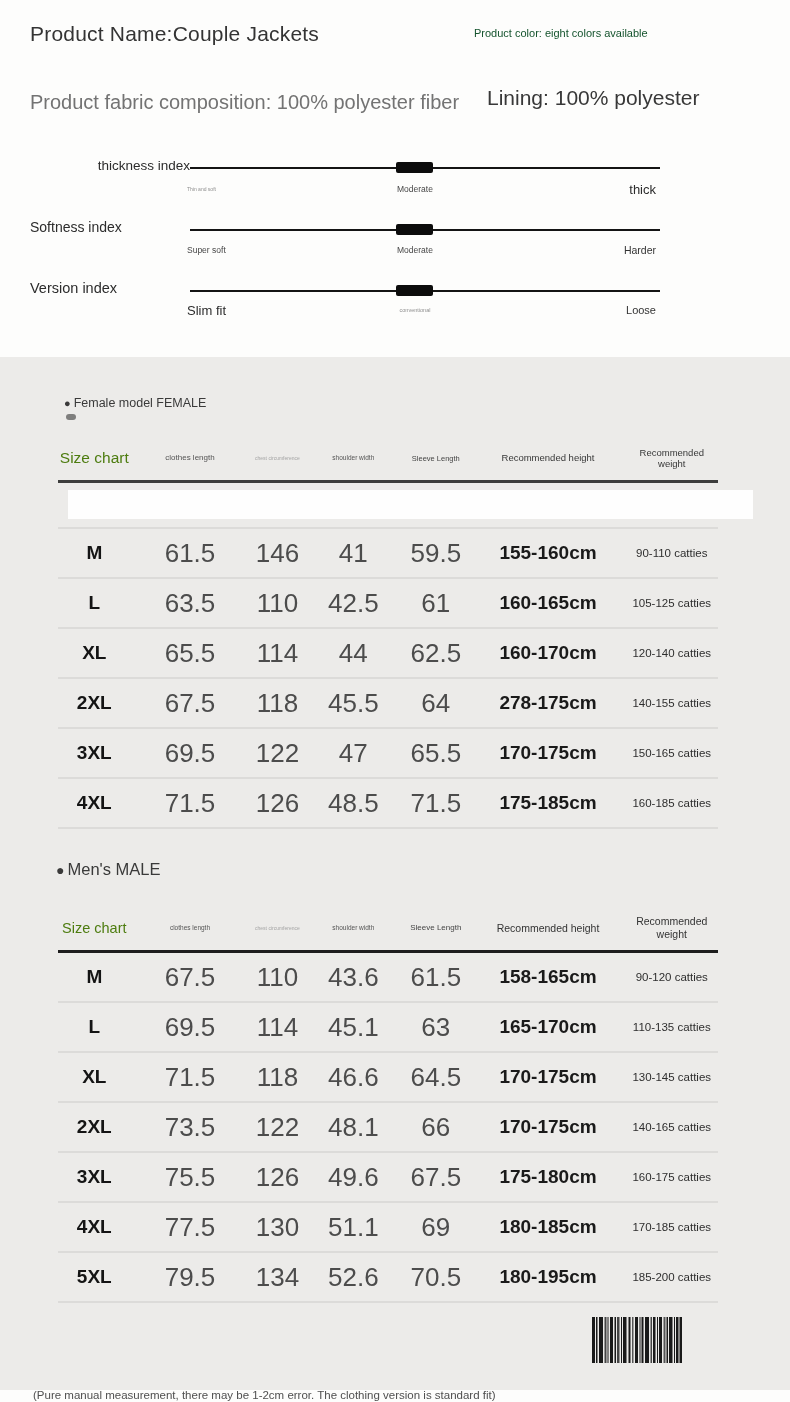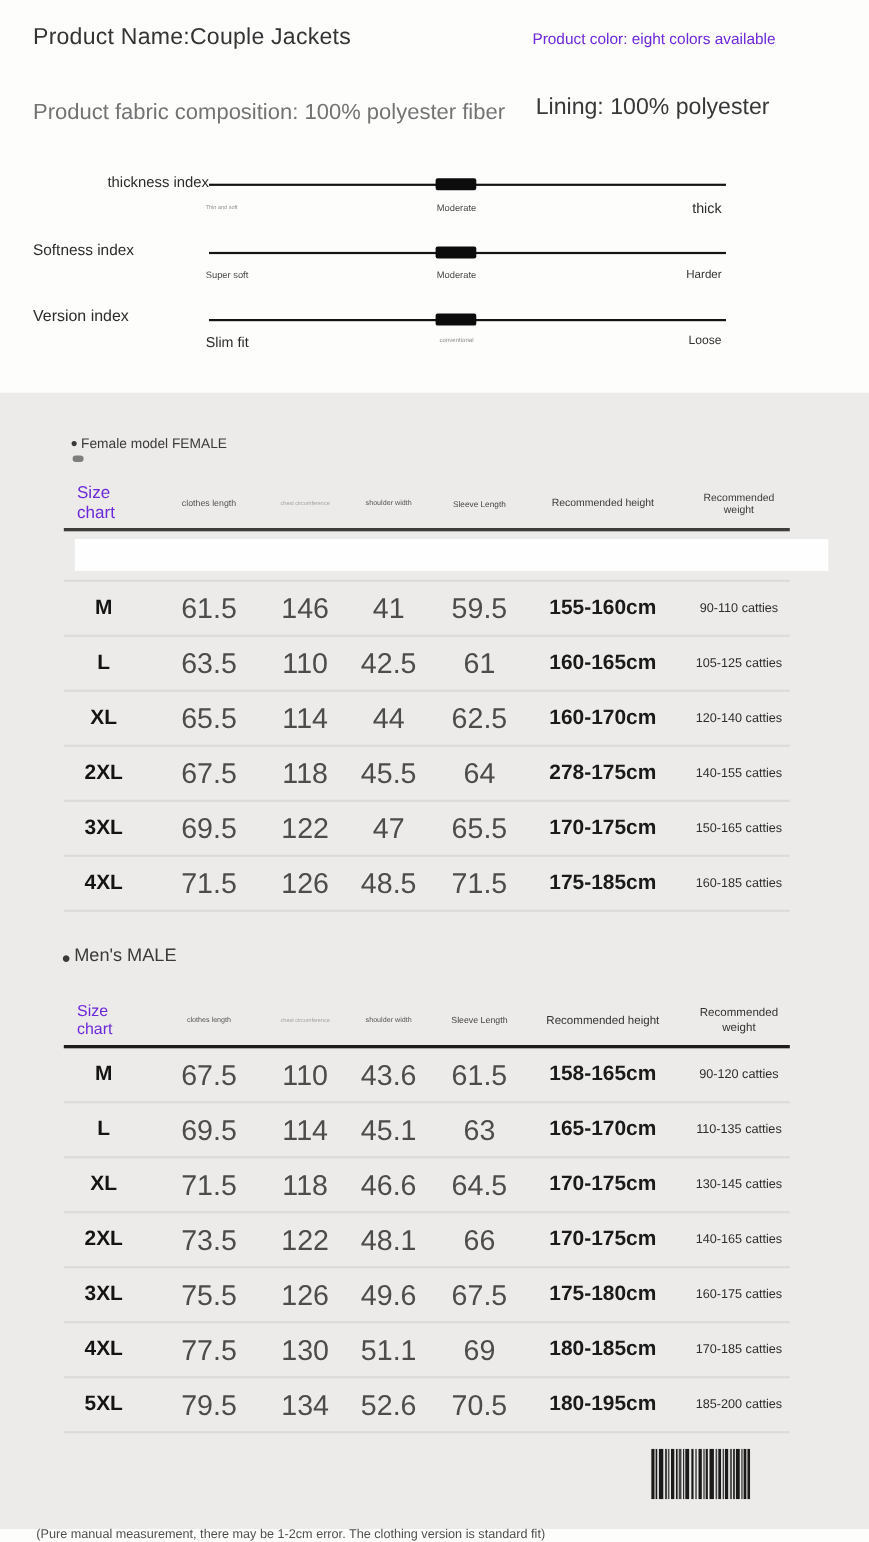--- a/index.html
+++ b/index.html
@@ -2,21 +2,21 @@
 <html><head>
 <meta charset="utf-8">
 <style>
   html,body{margin:0;padding:0;background:#ffffff;}
   .page{position:relative;width:790px;height:1402px;background:#fdfdfc;overflow:hidden;
         font-family:Liberation Sans, sans-serif;color:#333;padding-left:16px;}
   .abs{position:absolute;}
 
   
   .product-name{left:30px;top:22px;font-size:21px;color:#343434;letter-spacing:.2px;}
-  .product-color{left:484px;top:27px;font-size:14px;color:#6d28d9;}
+  .product-color{left:474px;top:27px;font-size:11px;color:#14532d;}
   .fabric{left:30px;top:91px;font-size:20px;color:#737373;}
   .lining{left:487px;top:86px;font-size:21px;color:#383838;}
 
   
   .sl-label{left:30px;width:160px;color:#2c2c2c;}
   .track{left:190px;width:470px;height:2px;background:#141414;}
   .marker{position:absolute;left:206px;top:-5px;width:37px;height:11px;background:#0c0c0c;border-radius:2px;}
   .sub{white-space:nowrap;}
   .sub-l{left:187px;}
   .sub-m{left:378px;width:74px;text-align:center;}
@@ -39,21 +39,21 @@
   .f-heading{left:64px;top:396px;font-size:12.5px;}
   .f-heading .bullet{font-size:11px;}
   .m-heading{left:56px;top:860px;font-size:16.5px;}
   .m-heading .bullet{font-size:14px;}
   .artifact-dot{left:66px;top:414px;width:10px;height:6px;background:#5a5a5a;border-radius:3px;opacity:.75;filter:blur(.4px);}
 
   
   .tbl{left:58px;width:660px;}
   .grid7{display:grid;grid-template-columns:11% 18% 8.5% 14.5% 10.5% 23.5% 14%;align-items:center;}
   .thead{height:44px;}
-  .ttitle{font-size:15.5px;color:#6d28d9;text-align:left;margin-left:12px;}
+  .ttitle{font-size:15.5px;color:#4d7c0f;text-align:center;}
   .hcol{text-align:center;color:#545454;line-height:1.2;}
   .thrule{height:3px;background:#3d3d3c;}
   .m-thrule{background:#1d1d1d;}
   .whitebox{left:68px;top:490px;width:685px;height:29px;background:#fefefe;}
   .rows-f{top:527px;border-top:2px solid #dcdbd9;}
   .rows-m{top:953px;}
   .trow{height:48px;border-bottom:2px solid #dcdbd9;}
   .cell{text-align:center;white-space:nowrap;}
   .size{font-weight:700;font-size:19px;color:#141414;}
   .val{font-size:26px;color:#4c4c4c;}

